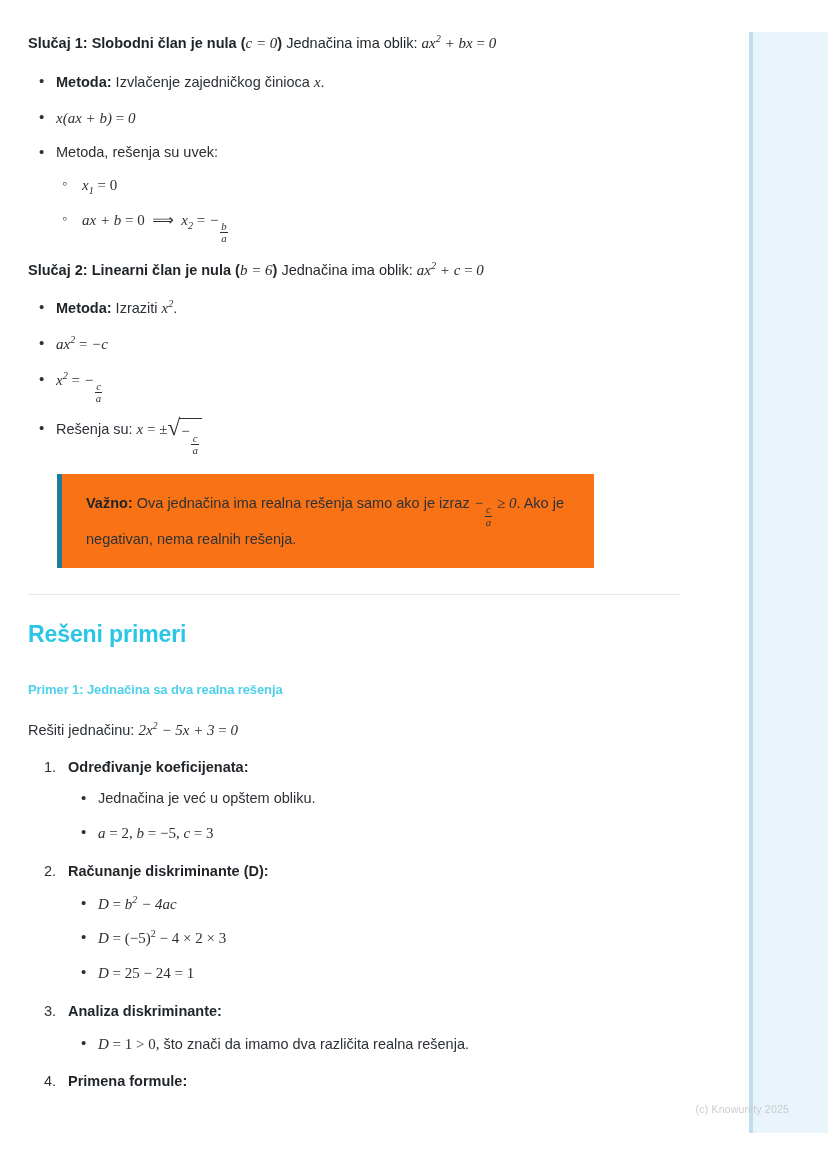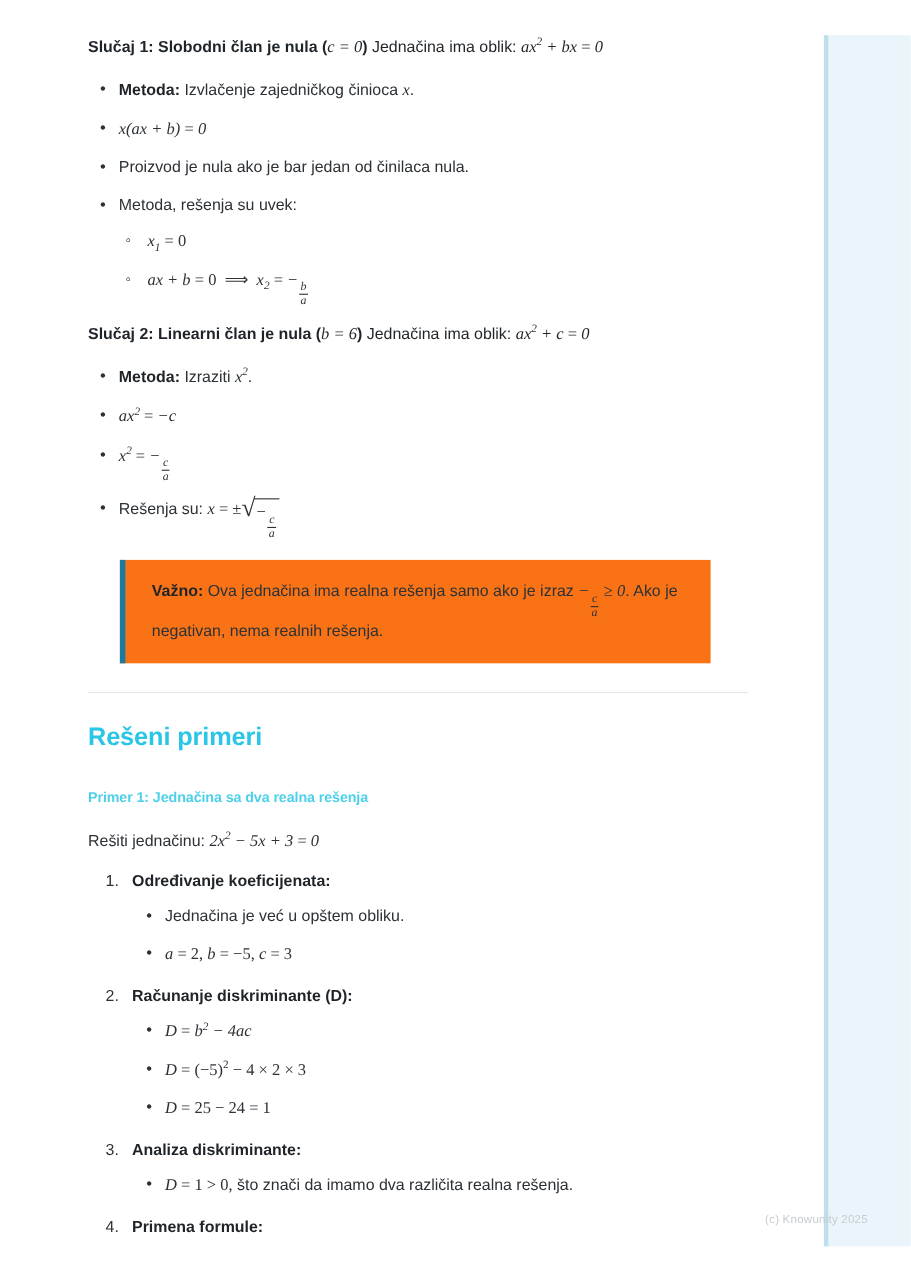--- a/index.html
+++ b/index.html
@@ -27,21 +27,21 @@
     position: absolute;
     left: 749px; top: 32px;
     width: 4px; height: 1101px;
     background: #bfdfec;
   }
 
   .page {
     position: absolute;
     left: 0; top: 0;
     width: 756px; height: 1171px;
-    padding: 32px 40px 0 80px;
+    padding: 32px 40px 0 28px;
   }
 
   
   .para {
     font-size: 14.5px;
     line-height: 1.55;
     margin: 0 0 14px 0;
     color: #2c3136;
   }
   .case-head {
@@ -219,23 +219,20 @@
   <p class="case-head">
     <span class="lead">Slučaj 1: Slobodni član je nula (</span><span class="m"><span>c = 0</span></span><span class="lead">)</span><span> Jednačina ima oblik: </span><span class="m">ax<sup>2</sup> + bx <span class="up">=</span> 0</span>
   </p>
 
   <ul class="b1">
     <li>
       <span class="lbl">Metoda:</span><span> Izvlačenje zajedničkog činioca <span class="m">x</span>.</span>
     </li>
     <li>
       <span class="m">x(ax + b) <span class="up">=</span> 0</span>
-    </li>
-    <li>
-      <span>Proizvod je nula ako je bar jedan od činilaca nula.</span>
     </li>
     <li>
       <span>Metoda, rešenja su uvek:</span>
       <ul class="b2">
         <li>
           <span class="m">x<sub>1</sub> <span class="up">= 0</span></span>
         </li>
         <li>
           <span class="m">ax + b <span class="up">= 0</span>&nbsp; <span class="up">⟹</span>&nbsp; x<sub>2</sub> <span class="up">=</span> −<span class="frac">
                 <span class="num">b</span>

